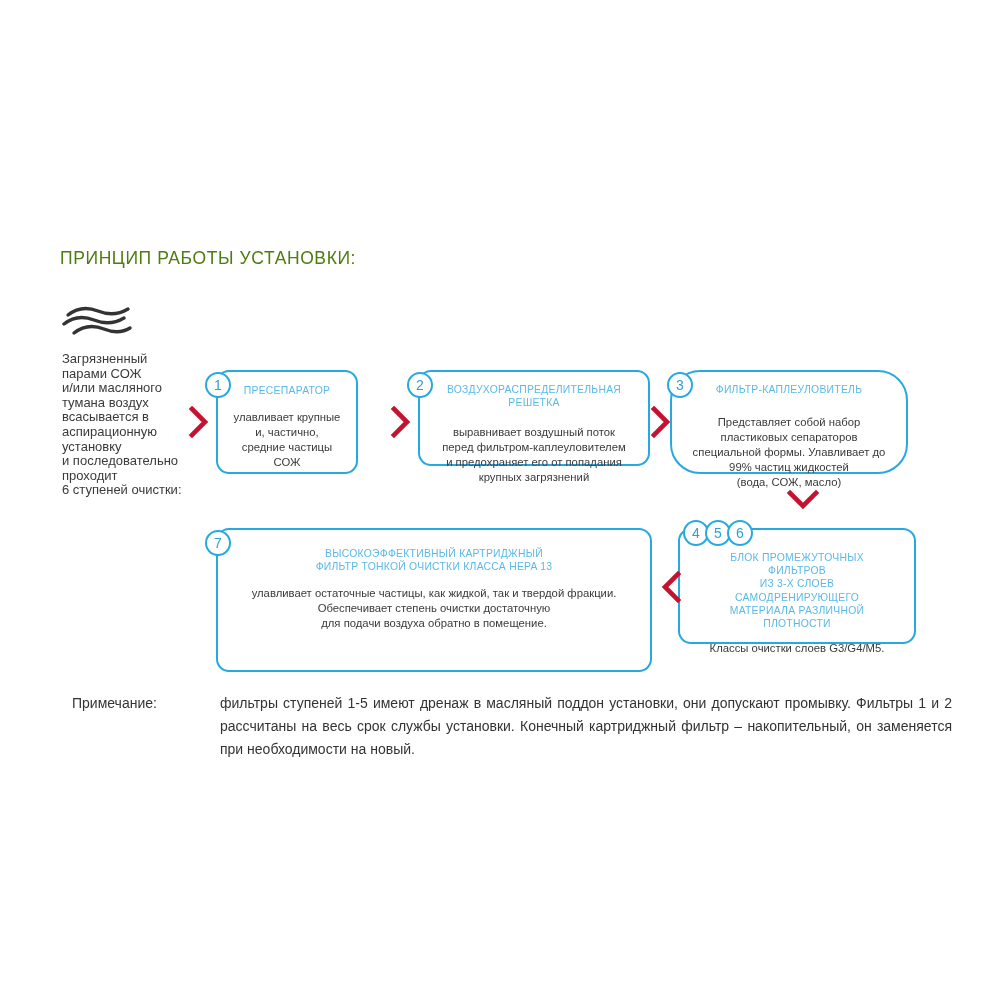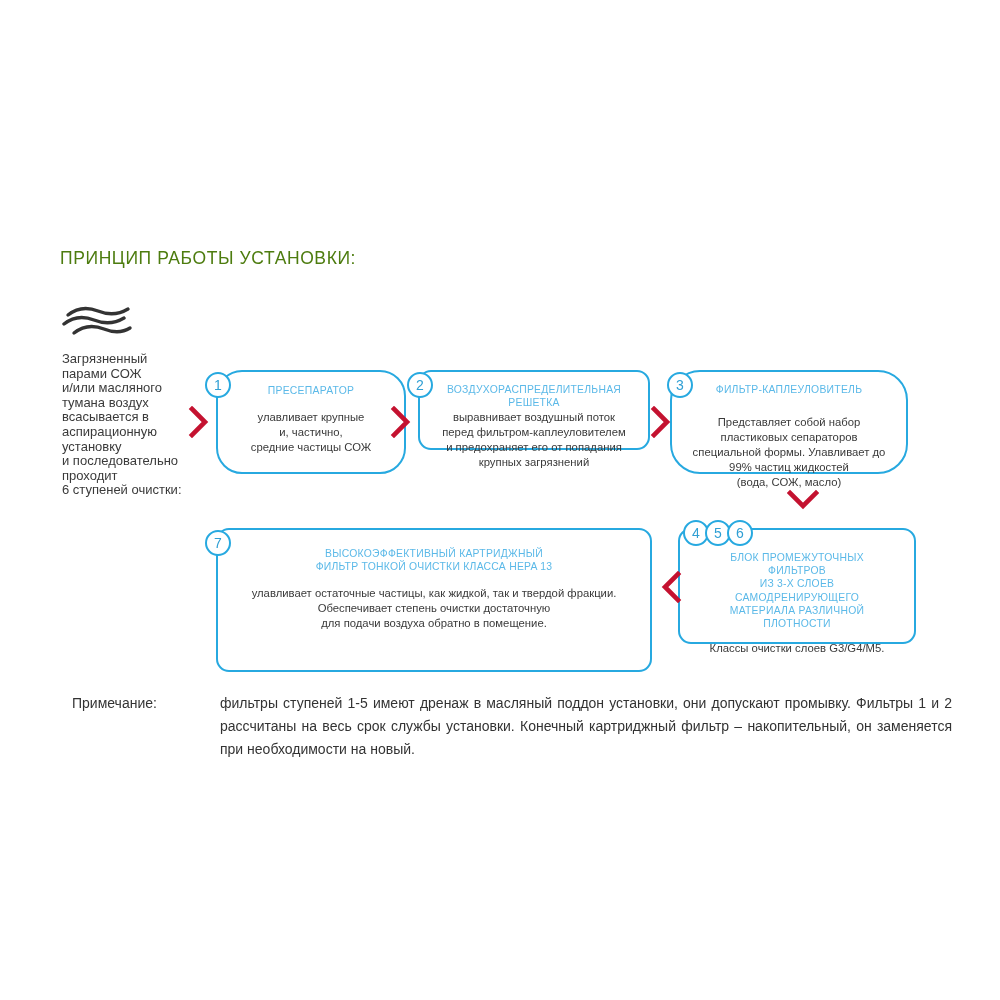--- a/index.html
+++ b/index.html
@@ -165,34 +165,34 @@
 </svg>
 
 <svg class="arrow" style="left:787px; top:489px;" width="32" height="22" viewBox="0 0 32 22">
   <polyline points="3,4 16,17 29,4" stroke="#c41230" stroke-width="4.6" fill="none" stroke-linecap="square" stroke-linejoin="miter"></polyline>
 </svg>
 
 <svg class="arrow" style="left:660px; top:571px;" width="22" height="32" viewBox="0 0 22 32">
   <polyline points="18,3 5,16 18,29" stroke="#c41230" stroke-width="4.6" fill="none" stroke-linecap="square" stroke-linejoin="miter"></polyline>
 </svg>
 
-<div class="step-box" style="left:216px; top:370px; width:190px; height:104px; padding:12px 10px 0;border-radius:26px;">
+<div class="step-box" style="left:216px; top:370px; width:142px; height:104px; padding:12px 10px 0;">
   <div class="step-heading">ПРЕСЕПАРАТОР</div>
   <div class="step-body" style="margin-top:13px;">улавливает крупные
 и, частично,
 средние частицы СОЖ</div>
 </div>
 <div class="badge-row" style="left:205px; top:372px;">
   <div class="badge">1</div>
 </div>
 
-<div class="step-box" style="left:418px; top:370px; width:232px; height:80px; padding:11px 2px 0;">
+<div class="step-box" style="left:418px; top:370px; width:232px; height:96px; padding:11px 2px 0;">
   <div class="step-heading">ВОЗДУХОРАСПРЕДЕЛИТЕЛЬНАЯ
 РЕШЕТКА</div>
-  <div class="step-body" style="margin-top:1px;">выравнивает воздушный поток
+  <div class="step-body" style="margin-top:16px;">выравнивает воздушный поток
 перед фильтром-каплеуловителем
 и предохраняет его от попадания
 крупных загрязнений</div>
 </div>
 <div class="badge-row" style="left:407px; top:372px;">
   <div class="badge">2</div>
 </div>
 
 <div class="step-box" style="left:670px; top:370px; width:238px; height:104px; padding:11px 11px 0;border-radius:30px;">
   <div class="step-heading">ФИЛЬТР-КАПЛЕУЛОВИТЕЛЬ</div>

